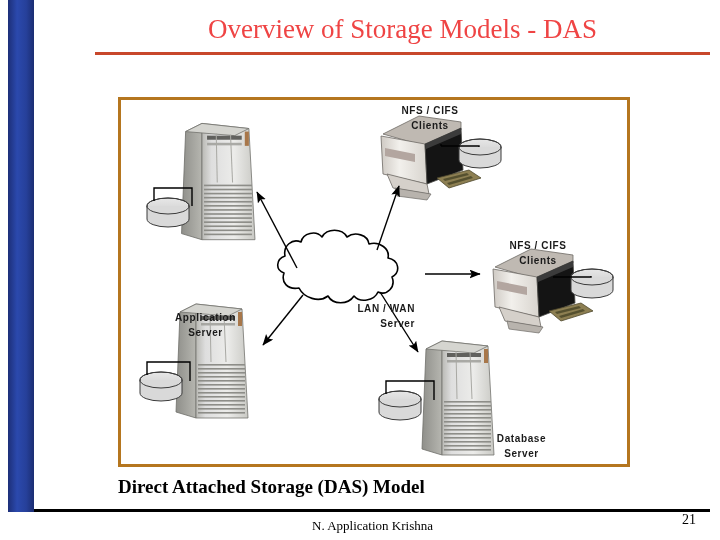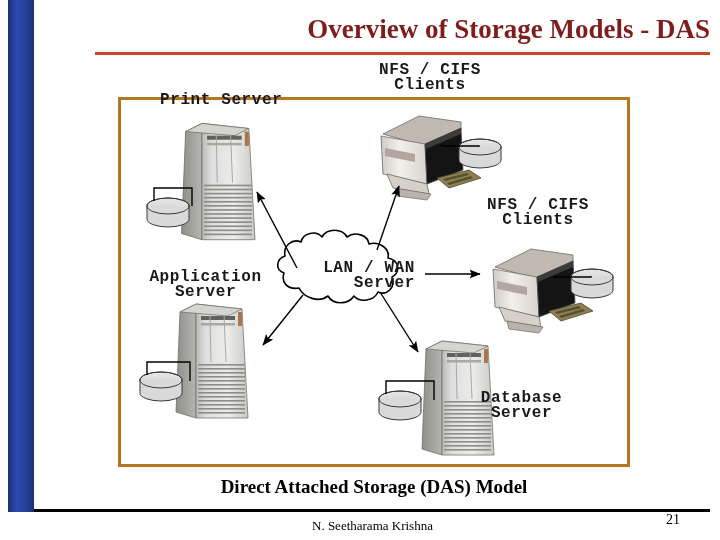--- a/index.html
+++ b/index.html
@@ -28,26 +28,26 @@
     width: 26px;
     height: 512px;
     background: linear-gradient(to right, #1d2f78 0%, #2b49ad 35%, #26409a 70%, #1b2d72 100%);
   }
   
   .title {
     position: absolute;
     left: 95px;
     top: 14px;
     width: 615px;
-    text-align: right;
-    font-family: "Liberation Serif", serif;
-    font-weight: bold;
+    text-align: center;
+    font-family: "Liberation Serif", serif;
+    font-weight: normal;
     font-size: 27px;
     line-height: 30px;
-    color: #7f1d1d;
+    color: #ef4444;
     letter-spacing: 0px;
     white-space: nowrap;
   }
   .title-rule {
     position: absolute;
     left: 95px;
     top: 52px;
     width: 615px;
     height: 3px;
     background: #c8472b;
@@ -67,43 +67,43 @@
     position: absolute;
     left: 0;
     top: 0;
     width: 720px;
     height: 540px;
     pointer-events: none;
   }
   
   .dlabel {
     position: absolute;
-    font-family: Liberation Mono, monospace;
+    font-family: Liberation Sans, sans-serif;
     font-weight: bold;
-    font-size: 16px;
+    font-size: 10px;
     line-height: 15px;
     color: #1a1a1a;
     text-align: center;
     letter-spacing: 0.6px;
     white-space: pre-line;
+    margin-top: 40px;
   }
   #lbl-nfs-top  { left: 370px; top: 63px;  width: 120px; }
   #lbl-print    { left: 148px; top: 93px;  width: 125px; text-align: left; padding-left: 12px;}
   #lbl-nfs-right{ left: 478px; top: 198px; width: 120px; }
   #lbl-app      { left: 148px; top: 270px; width: 115px; }
   #lbl-lan      { left: 300px; top: 261px; width: 115px; text-align: right; }
   #lbl-db       { left: 464px; top: 391px; width: 115px; }
 
   
   .caption {
     position: absolute;
     left: 118px;
     top: 476px;
     width: 512px;
-    text-align: center;
     font-family: "Liberation Serif", serif;
     font-weight: bold;
     font-size: 19px;
     color: #000000;
     white-space: nowrap;
   }
   
   .footer-rule {
     position: absolute;
     left: 34px;
@@ -128,21 +128,21 @@
     font-family: "Liberation Serif", serif;
     font-size: 13px;
     color: #000000;
     white-space: nowrap;
   }
   .footer-page {
     position: absolute;
     left: 666px;
     top: 512px;
     width: 30px;
-    text-align: left;
+    text-align: right;
     font-family: "Liberation Serif", serif;
     font-size: 14px;
     color: #000000;
   }
 </style>
 </head>
 <body>
 
 <div id="slide">
 
@@ -291,29 +291,28 @@
       <line x1="297" y1="268" x2="257" y2="192" marker-end="url(#arrowhead)"></line>
       <line x1="377" y1="250" x2="399" y2="186" marker-end="url(#arrowhead)"></line>
       <line x1="425" y1="274" x2="480" y2="274" marker-end="url(#arrowhead)"></line>
       <line x1="303" y1="295" x2="263" y2="345" marker-end="url(#arrowhead)"></line>
       <line x1="380" y1="292" x2="418" y2="352" marker-end="url(#arrowhead)"></line>
     </g>
   </svg>
 
   <div class="dlabel" id="lbl-nfs-top">NFS / CIFS
 Clients</div>
-  <div class="dlabel" id="lbl-print">Print Server</div>
   <div class="dlabel" id="lbl-nfs-right">NFS / CIFS
 Clients</div>
   <div class="dlabel" id="lbl-app">Application
 Server</div>
   <div class="dlabel" id="lbl-lan">LAN / WAN
 Server</div>
   <div class="dlabel" id="lbl-db">Database
 Server</div>
 
   <div class="caption">Direct Attached Storage (DAS) Model</div>
 
   <div class="footer-rule"></div>
-  <div class="footer-center">N. Seetharama Krishna</div>
+  <div class="footer-center">N. Application Krishna</div>
   <div class="footer-page">21</div>
 
 </div>
 
 </body></html>

